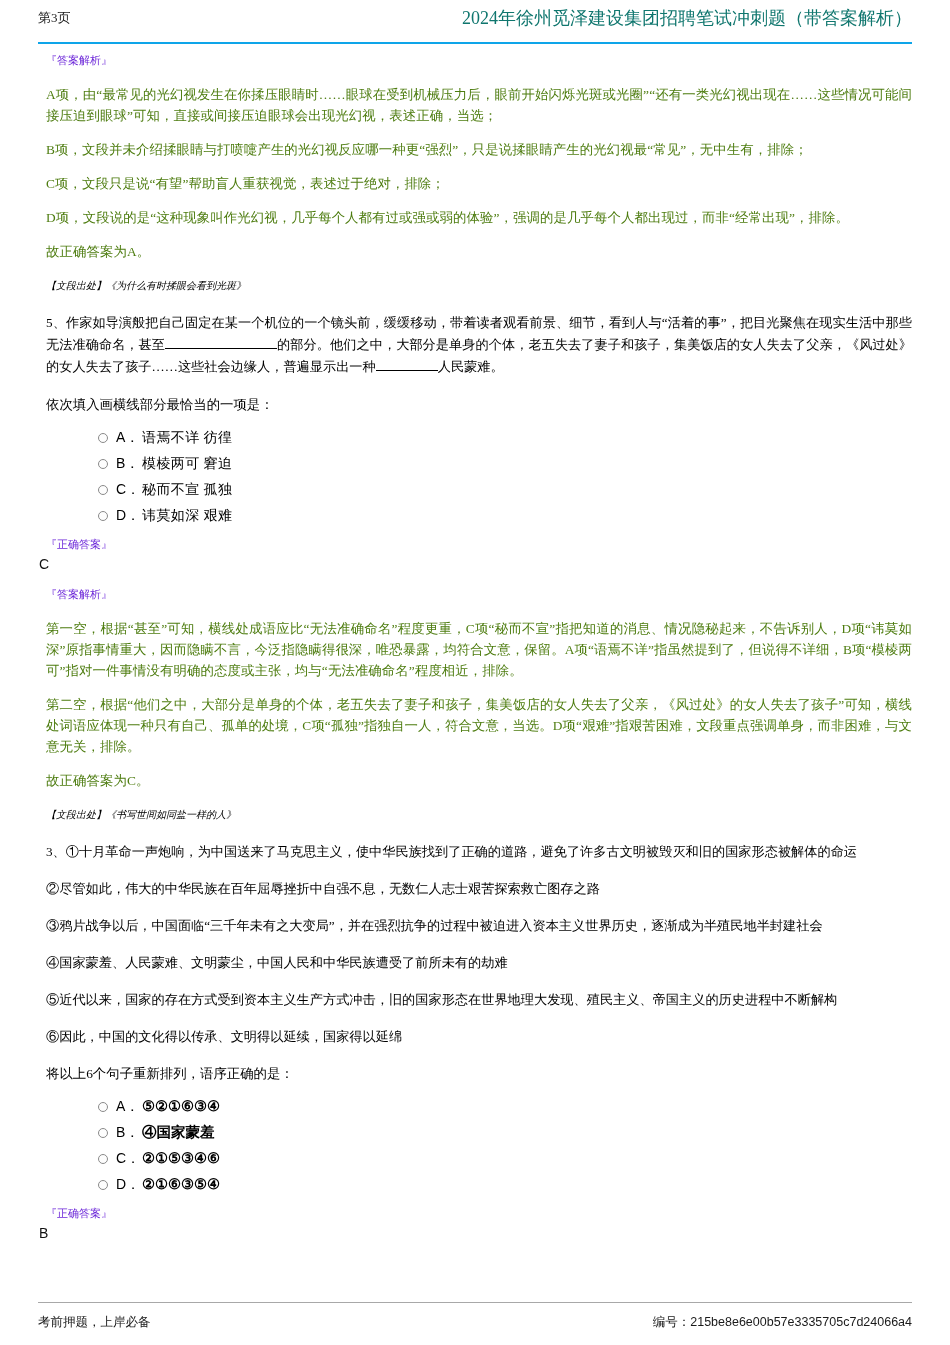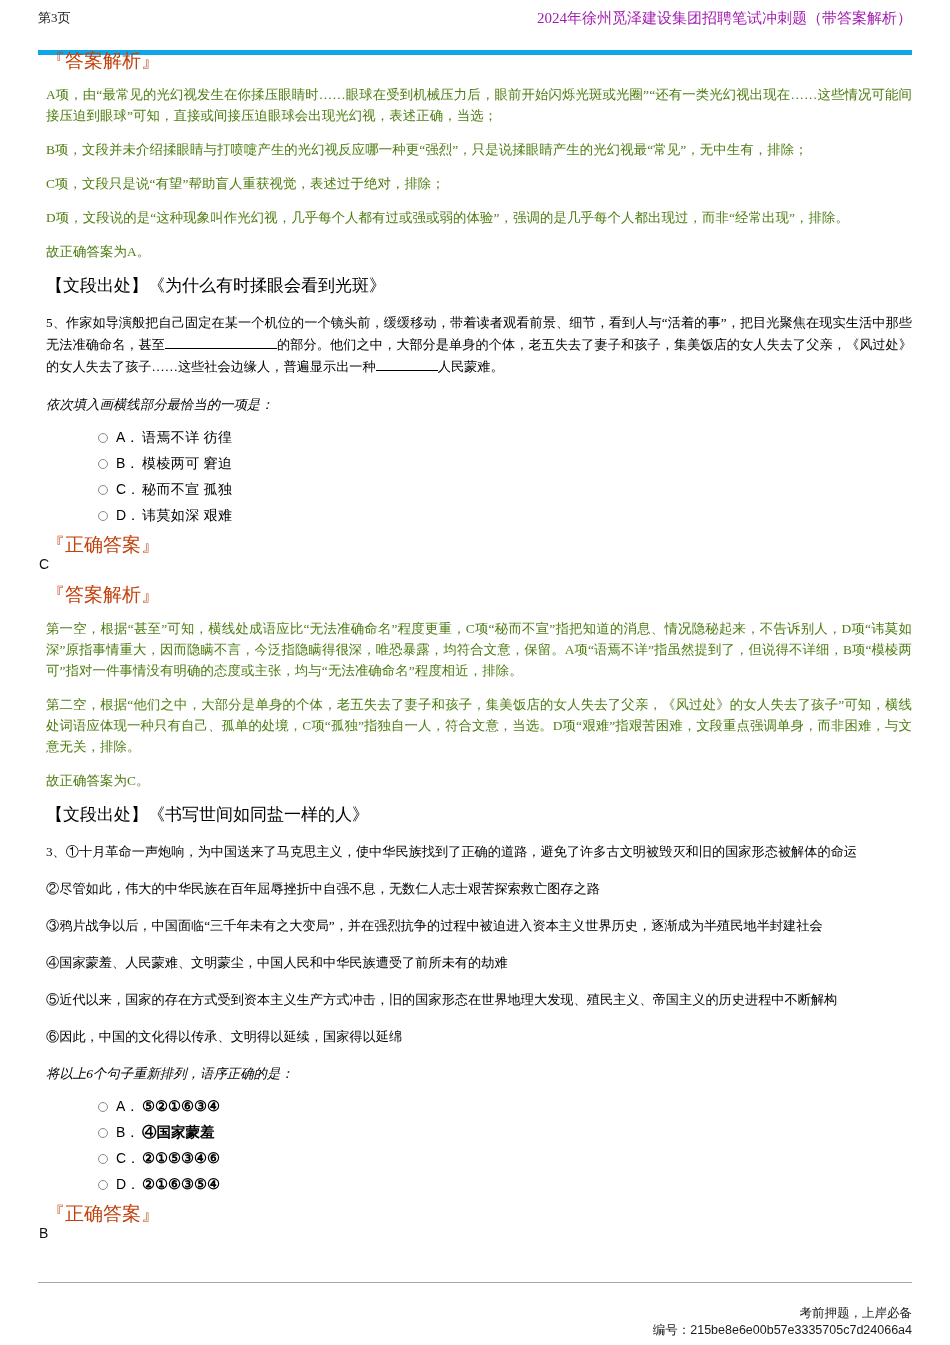--- a/index.html
+++ b/index.html
@@ -25,32 +25,32 @@
   
   .page-header {
     position: absolute;
     top: 10px;
     left: 38px;
     right: 38px;
     height: 28px;
     display: flex;
     align-items: flex-start;
     justify-content: space-between;
-    border-bottom: 5px solid #0ea5e9;
-    padding-bottom: 12px;
+    border-bottom: 2px solid #0ea5e9;
+    padding-bottom: 4px;
   }
   .header-left {
     font-size: 13px;
     line-height: 16px;
     color: #1a1a1a;
   }
   .header-right {
-    font-size: 15px;
+    font-size: 18px;
     line-height: 16px;
-    color: #a21caf;
+    color: #0f766e;
     white-space: nowrap;
   }
 
   
   .content {
     position: absolute;
     top: 46px;
     left: 46px;
     width: 866px;
   }
@@ -59,50 +59,50 @@
   }
   .blk {
     font-size: 13.4px;
     line-height: 21px;
     color: #4d7c0f;
     text-align: justify;
     margin-bottom: 13px;
     letter-spacing: 0.1px;
   }
   .tag {
-    font-size: 19px;
-    line-height: 21px;
-    color: #c2410c;
+    font-size: 11px;
+    line-height: 21px;
+    color: #6d28d9;
     margin-bottom: 0px;
     margin-top: 4px;
   }
   .answer-letter {
     font-size: 14px;
     line-height: 19px;
     color: #111;
     margin-left: -7px;
     margin-bottom: 10px;
     font-family: "Liberation Sans", sans-serif;
   }
   .src {
-    font-size: 17px;
+    font-size: 10px;
     line-height: 21px;
     margin-bottom: 16px;
+    font-style: italic;
   }
   .stem {
     font-size: 13.2px;
     line-height: 22px;
     text-align: justify;
     margin-bottom: 16px;
   }
   .prompt {
     font-size: 13.4px;
     line-height: 21px;
     margin-bottom: 10px;
-    font-style: italic;
   }
   .item {
     font-size: 13.2px;
     line-height: 21px;
     margin-bottom: 16px;
     text-align: justify;
   }
   .blank {
     display: inline-block;
     border-bottom: 1px solid #000;
@@ -152,22 +152,21 @@
   .page-footer {
     position: absolute;
     bottom: 14px;
     left: 38px;
     right: 38px;
     height: 26px;
     display: flex;
     align-items: flex-end;
     justify-content: space-between;
     border-top: 1px solid #a8a8a8;
-    padding-top: 22px;
-    flex-direction: column;
+    padding-top: 2px;
   }
   .footer-left {
     font-size: 12.5px;
     color: #1a1a1a;
   }
   .footer-right {
     font-size: 12.5px;
     color: #1a1a1a;
     white-space: nowrap;
   }

